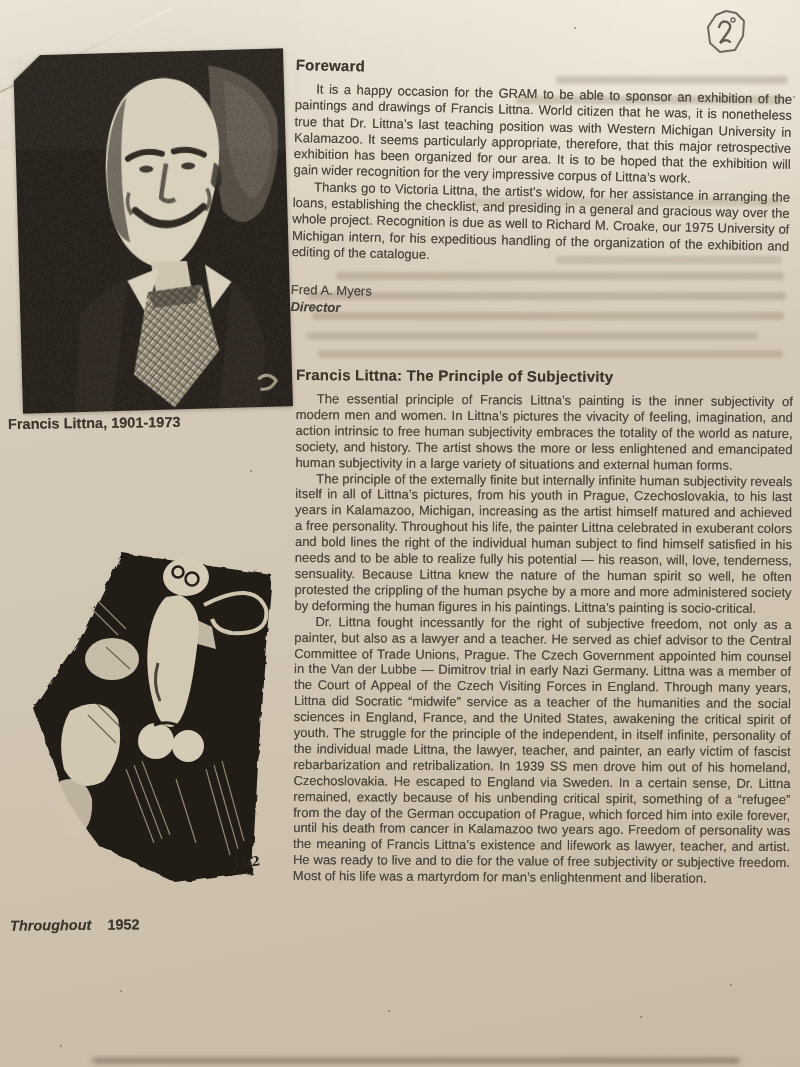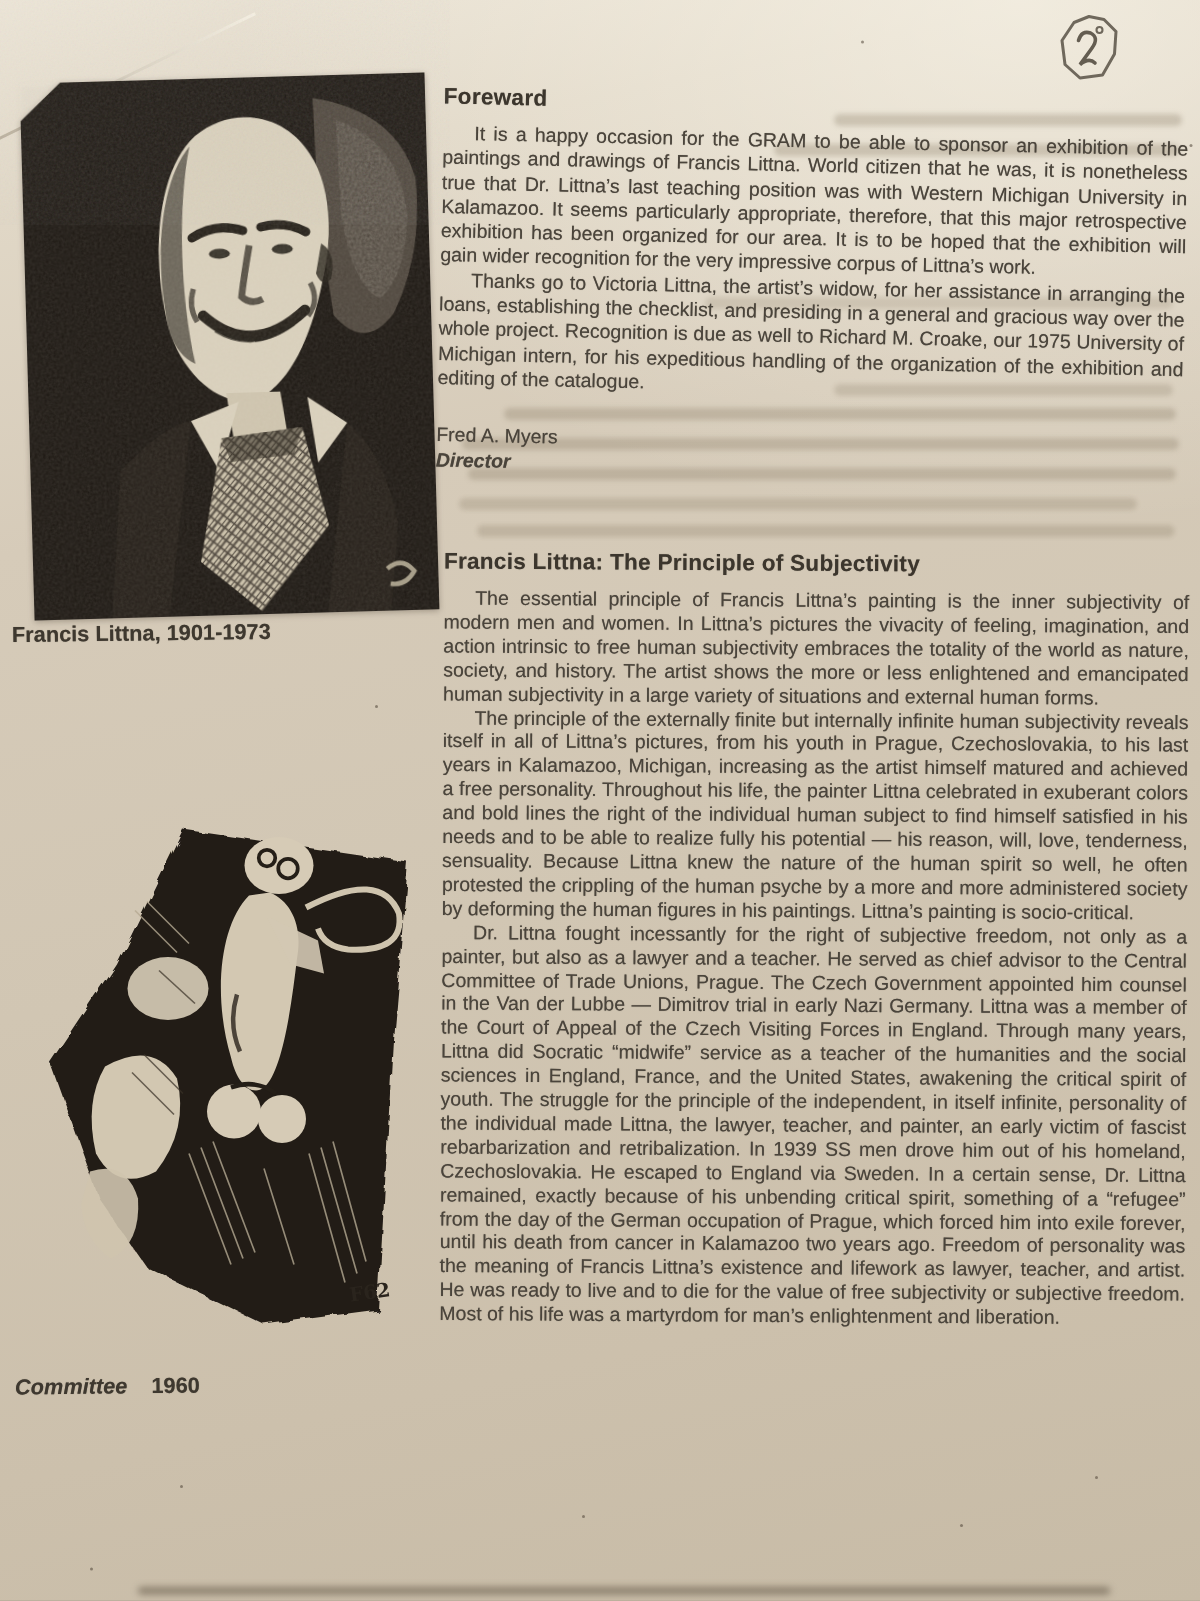--- a/index.html
+++ b/index.html
@@ -158,21 +158,21 @@
     </g>
     <g stroke="#3a3227" stroke-width="1.1" opacity="0.7">
       <path d="M70,160 L96,186"></path>
         <path d="M62,172 L90,200"></path>
         <path d="M80,104 L104,126"></path>
     </g>
   </svg>
   <div class="sig-draw">F62</div>
 
   <div class="caption cap-draw">
-    <span class="t">Committee</span><span>1960</span>
+    <span class="t">Throughout</span><span>1952</span>
   </div>
 
   <div class="ghost" style="left:556px;top:76px;width:232px"></div>
   <div class="ghost" style="left:516px;top:96px;width:270px"></div>
   <div class="ghost" style="left:470px;top:198px;width:312px;opacity:.7"></div>
   <div class="ghost" style="left:556px;top:256px;width:226px;opacity:.8"></div>
   <div class="ghost" style="left:336px;top:272px;width:448px"></div>
   <div class="ghost" style="left:308px;top:292px;width:478px"></div>
   <div class="ghost" style="left:312px;top:312px;width:472px"></div>
   <div class="ghost" style="left:306px;top:332px;width:452px;opacity:.85"></div>

